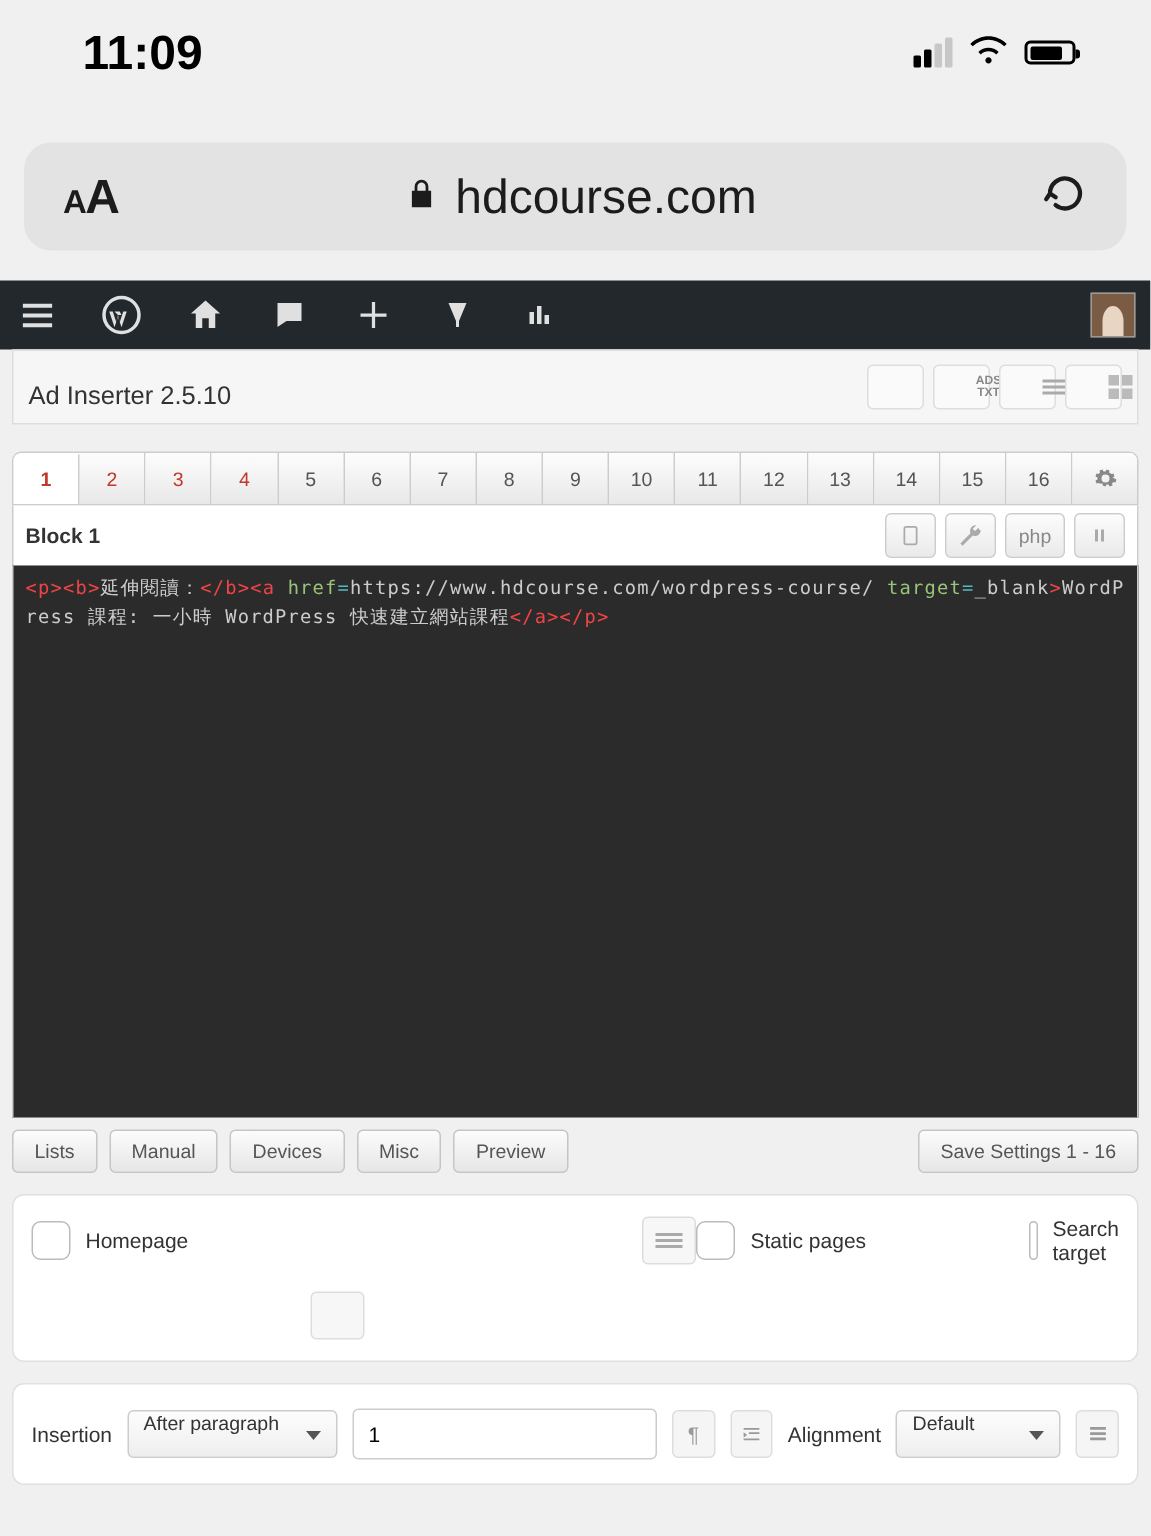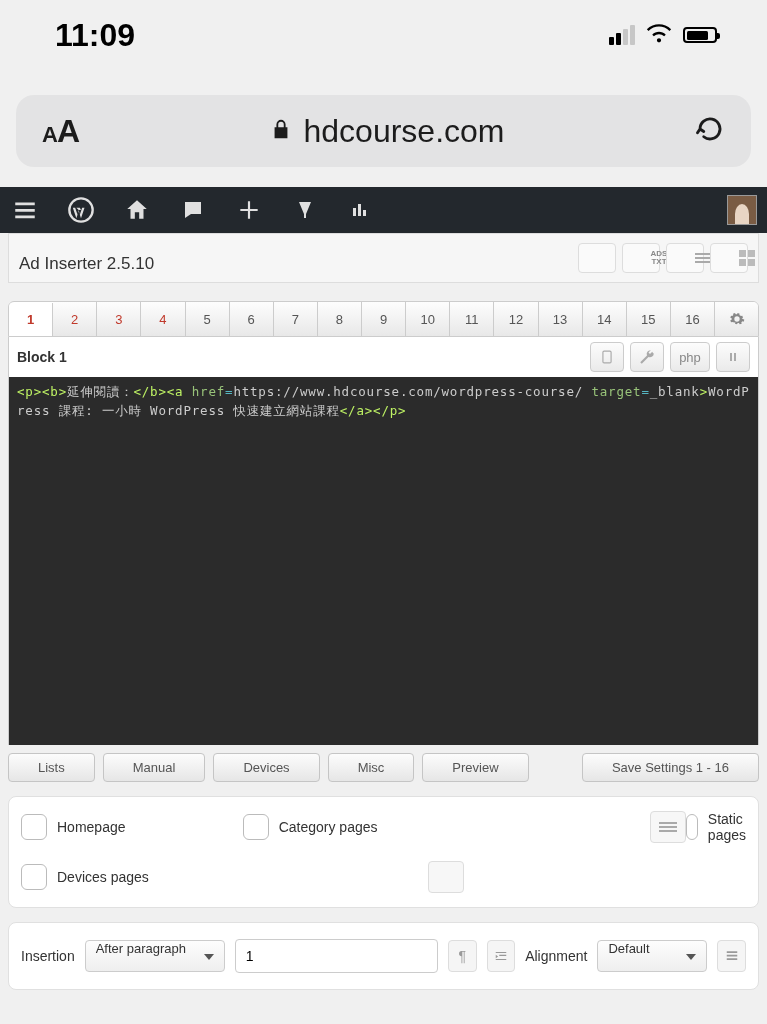--- a/index.html
+++ b/index.html
@@ -154,35 +154,35 @@
     padding:6px 8px;
     font-family: Menlo, Consolas, monospace;
     font-size:12.5px;
     color:#ccc;
     line-height:1.5;
     overflow:hidden;
     white-space:pre-wrap;
     word-break:break-all;
     letter-spacing:0.8px;
   }
-  .tok-tag{color:#bef264;text-align:right;}
+  .tok-tag{color:#ef4444;text-align:right;}
   .tok-attr{color:#98c379;}
   .tok-eq{color:#56b6c2;}
   .tok-val{color:#ccc;}
   .tok-text{color:#ccc;}
 
   
   .opt-row {
     margin: 8px 8px 0;
     display:flex;
     gap:8px;
     align-items:center;
   }
   .opt-btn {
-    padding: 6px 29px;
+    padding: 6px 14px;
     background:linear-gradient(#fcfcfc,#e6e6e6);
     border:1px solid #c5c5c5;
     border-radius:4px;
     font-size:13px;
     color:#555;
     cursor:pointer;
   }
   .opt-spacer{flex:1;}
 
   
@@ -428,37 +428,33 @@
   <div class="opt-spacer"></div>
   <div class="opt-btn" style="font-weight:normal;">Save Settings 1 - 16</div>
 </div>
 
 <div class="panel">
   <div class="panel-checks">
     <div class="check-item">
       <div class="chk"></div>
       <span>Homepage</span>
     </div>
-    <div class="check-item">
-      <div class="chk"></div>
-      <span>Category pages</span>
-    </div>
     <div class="side-ico">
       <div class="ln"></div>
         <div class="ln"></div>
         <div class="ln"></div>
     </div>
 
     <div class="check-item">
       <div class="chk"></div>
       <span>Static pages</span>
     </div>
     <div class="check-item">
       <div class="chk"></div>
-      <span>Devices pages</span>
+      <span>Search target</span>
     </div>
     <div class="side-ico qr">
       <span></span>
         <span></span>
         <span></span>
         <span></span>
     </div>
   </div>
 </div>
 

